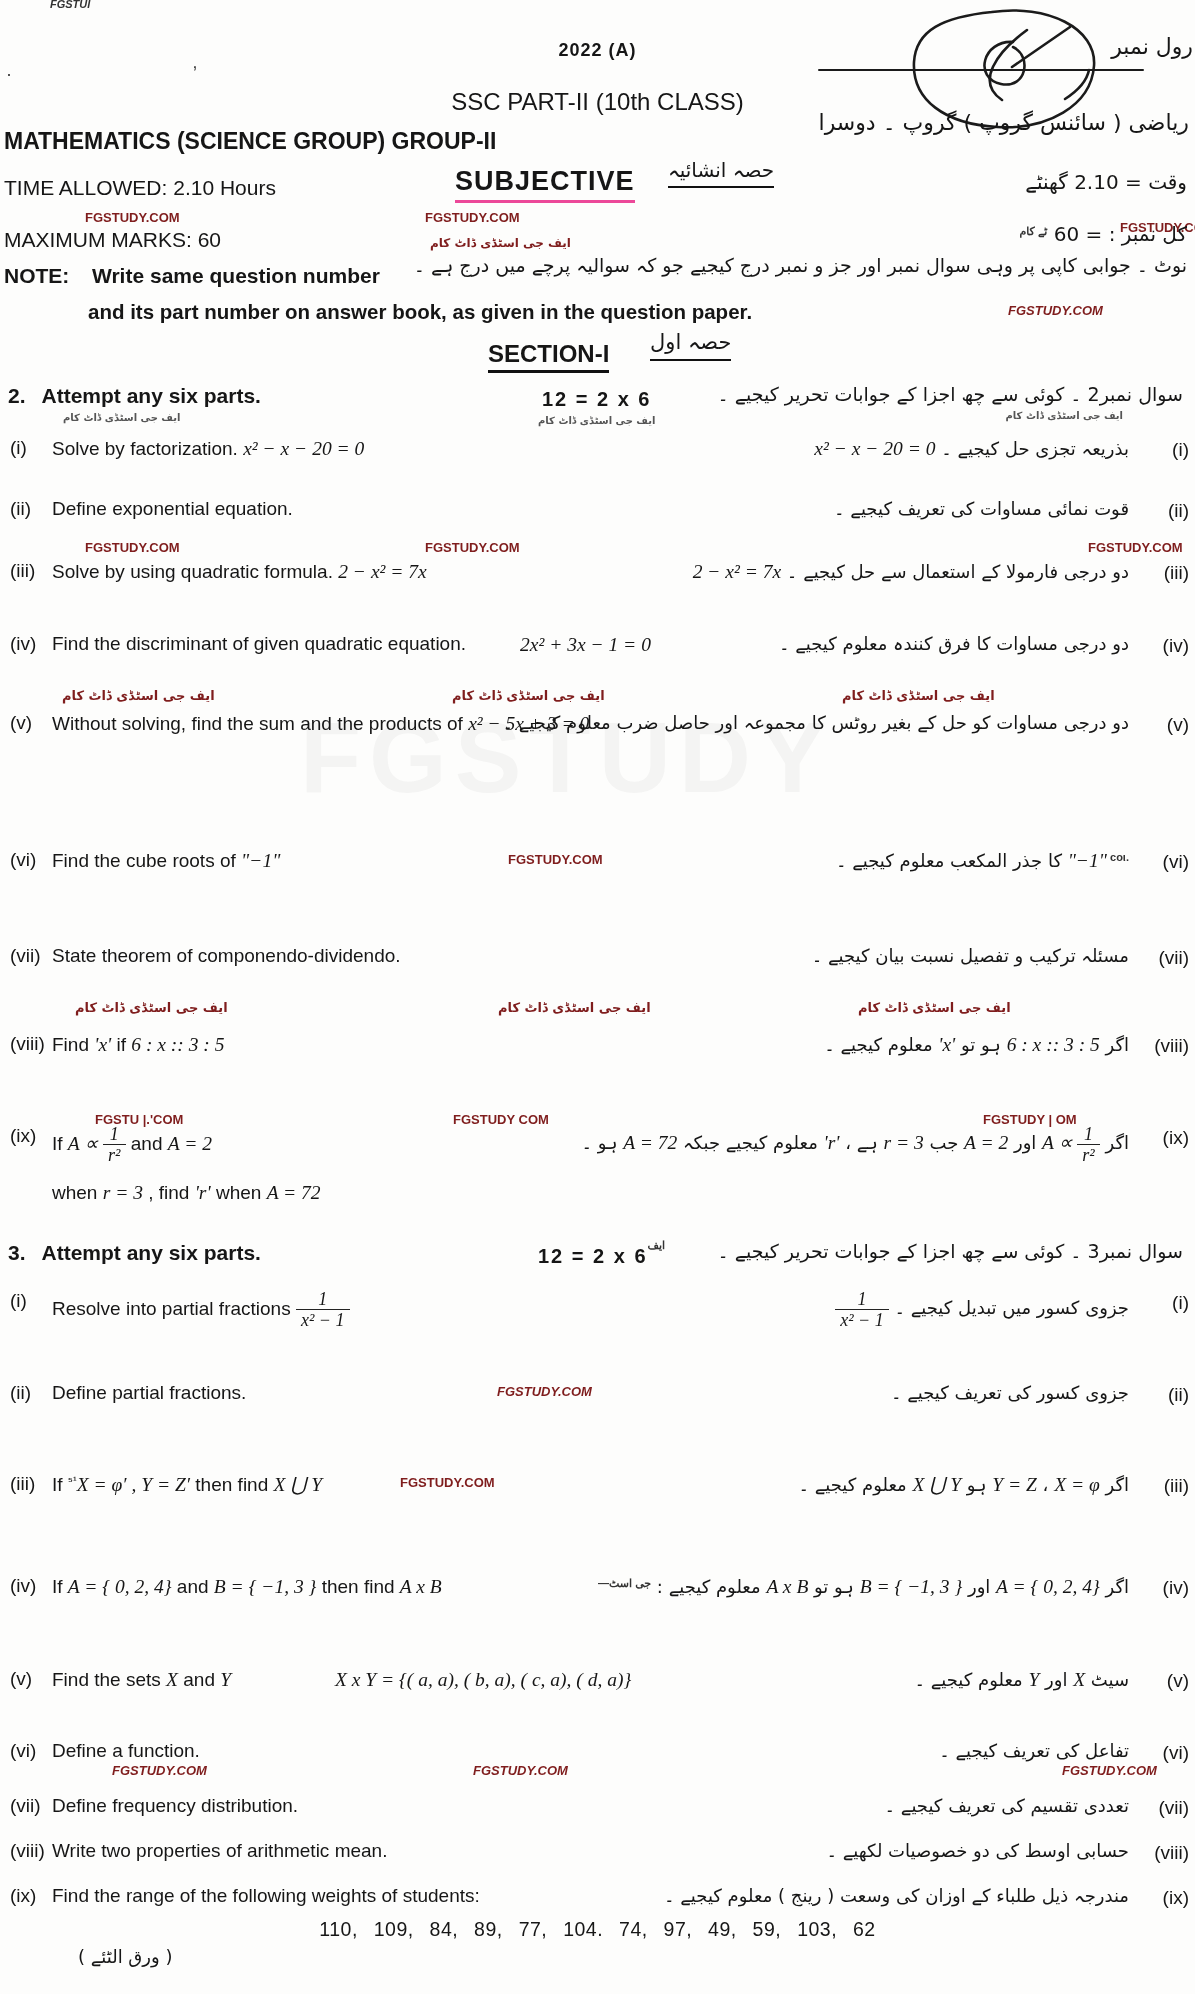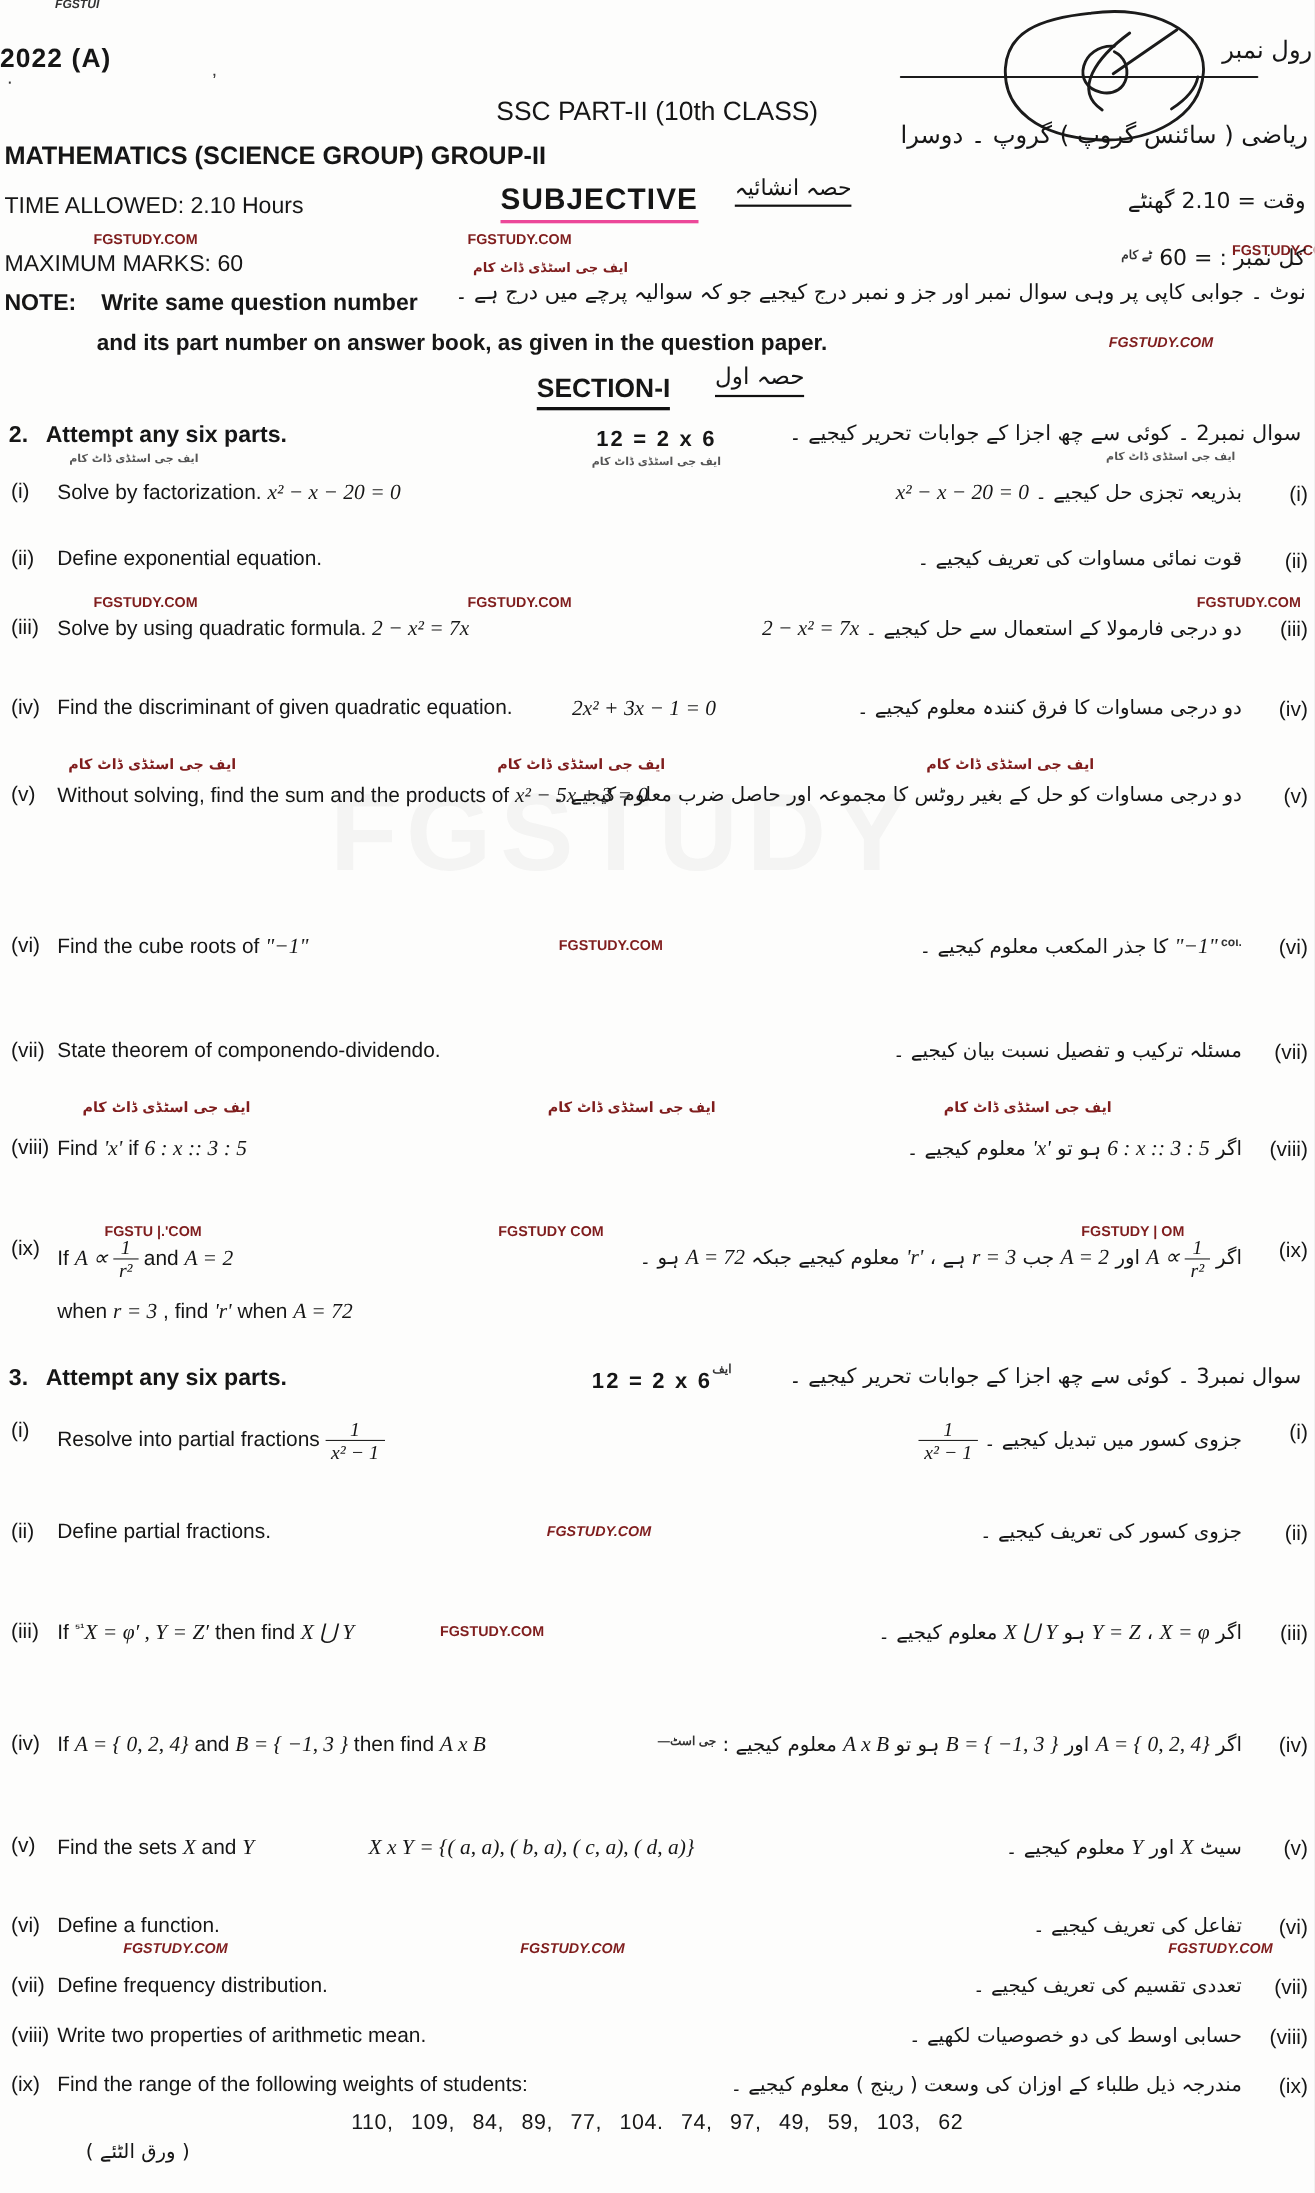--- a/index.html
+++ b/index.html
@@ -1,21 +1,21 @@
 <!DOCTYPE html>
 <html><head>
 <meta charset="utf-8">
 <style>
   html,body{margin:0;padding:0;background:#e8e8e8;}
   #page{position:relative;width:1195px;height:1994px;background:#fdfdfc;margin:0 auto;
         overflow:hidden;color:#161616;font-family:"Liberation Sans",sans-serif;}
   #page *{box-sizing:border-box;}
   .abs{position:absolute;white-space:nowrap;}
   
-  .year{top:40px;left:0;width:100%;font-weight:700;font-size:24px;letter-spacing:1px;}
+  .year{top:40px;left:0;width:100%;text-align:center;font-weight:700;font-size:18px;letter-spacing:1px;}
   .klass{top:88px;left:0;width:100%;text-align:center;font-weight:400;font-size:24px;}
   .subj-en{top:128px;left:4px;font-weight:700;font-size:23px;}
   .subj-ur{top:110px;right:6px;direction:rtl;font-family:"DejaVu Sans",sans-serif;font-size:22px;}
   .time-en{top:176px;left:4px;font-size:21px;}
   .subjective{top:166px;left:455px;font-weight:700;font-size:27px;letter-spacing:1px;
               border-bottom:3px solid #ec4899;padding-bottom:3px;}
   .subj2-ur{top:158px;left:668px;direction:rtl;font-family:"DejaVu Sans",sans-serif;font-size:20px;
             border-bottom:2px solid #111;padding-bottom:4px;}
   .time-ur{top:170px;right:8px;direction:rtl;font-family:"DejaVu Sans",sans-serif;font-size:20px;}
   .hwm0{top:210px;left:85px;}  .hwm1{top:210px;left:425px;}  .hwm2{top:220px;left:1092px;margin-left:28px;}

